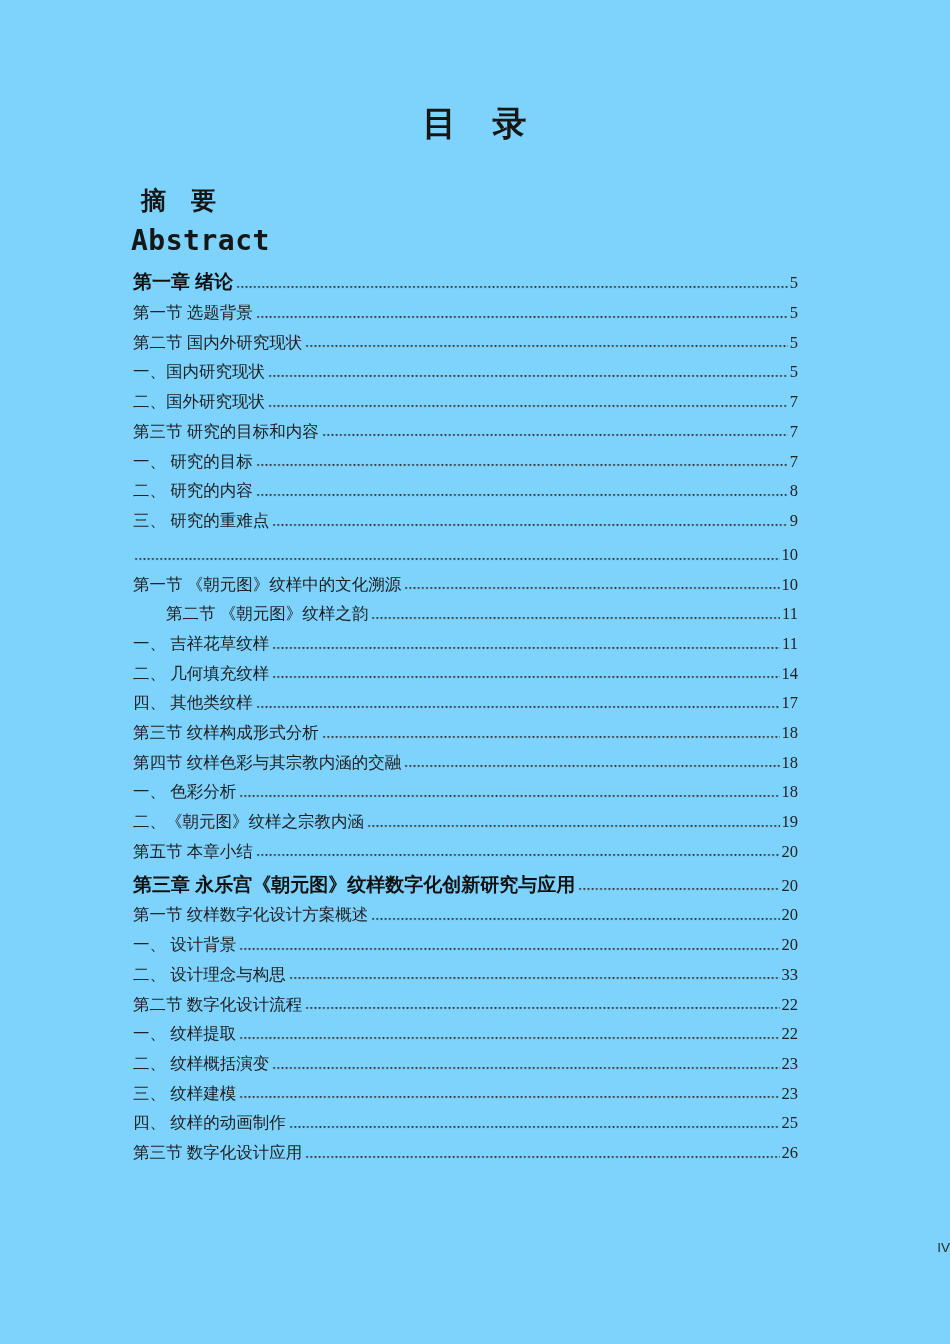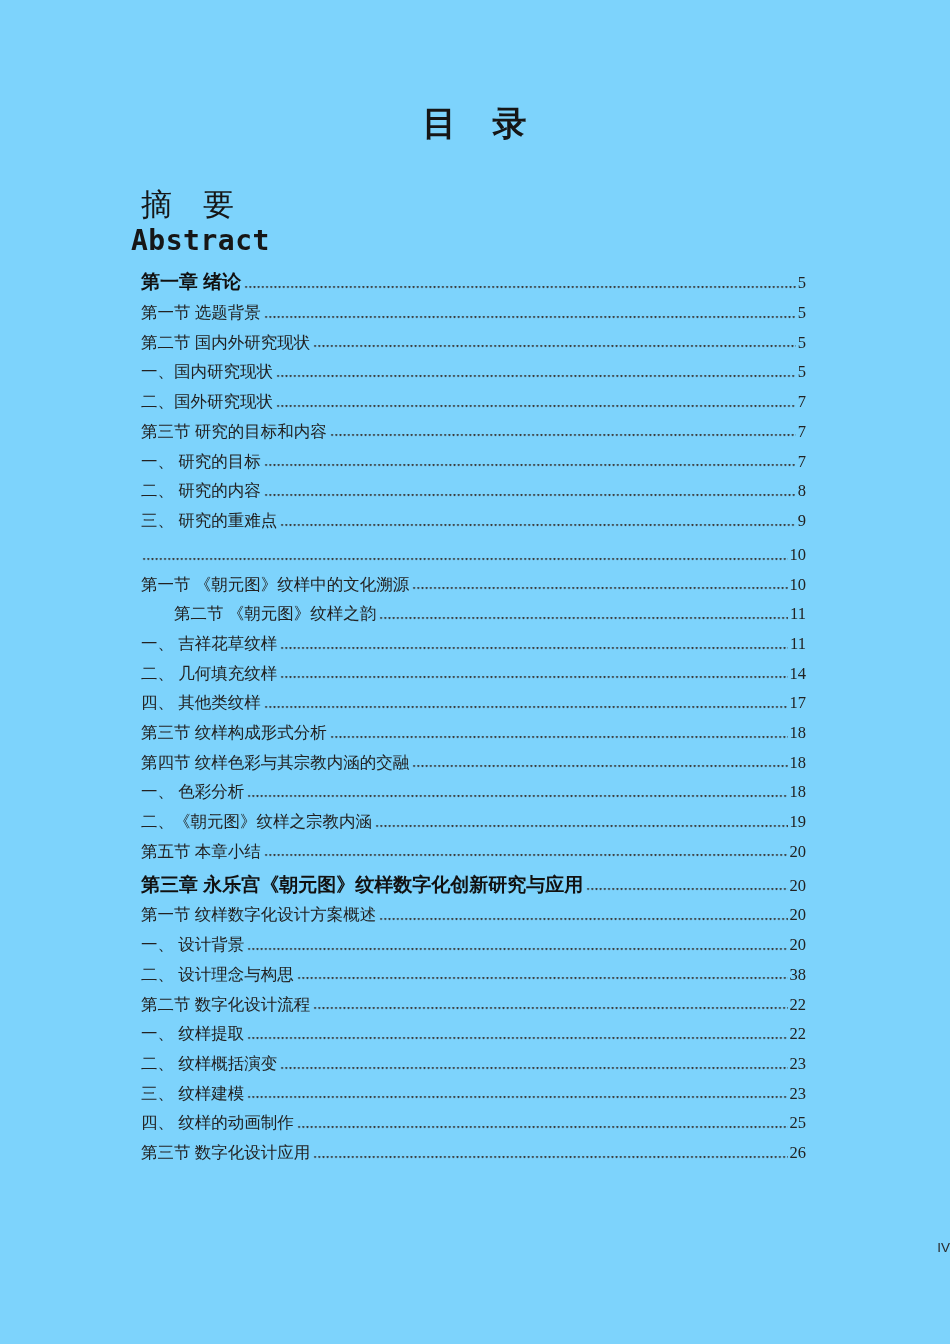--- a/index.html
+++ b/index.html
@@ -26,38 +26,38 @@
     font-weight: 700;
     font-size: 34px;
     letter-spacing: 1px;
     color: #161616;
   }
   .front-zh {
     position: absolute;
     top: 184px;
     left: 141px;
     font-family: "Liberation Sans", sans-serif;
-    font-weight: 400;
-    font-size: 31px;
+    font-weight: 700;
+    font-size: 25px;
     color: #161616;
   }
   .front-en {
     position: absolute;
     top: 224px;
     left: 131px;
     font-family: "DejaVu Sans Mono", monospace;
     font-weight: 700;
     font-size: 28px;
     letter-spacing: 0.5px;
     color: #161616;
   }
   .toc-list {
     position: absolute;
     top: 260px;
-    left: 141px;
+    left: 133px;
     width: 665px;
   }
   .toc-entry {
     display: flex;
     align-items: flex-end;
     height: 29.7px;
     font-size: 16.5px;
     color: #222222;
   }
   .toc-entry.lv-chapter {
@@ -225,21 +225,21 @@
     <span class="toc-page">20</span>
   </div>
       <div class="toc-entry lv-item">
     <span class="toc-text">一、 设计背景</span>
     <span class="toc-dots"></span>
     <span class="toc-page">20</span>
   </div>
       <div class="toc-entry lv-item">
     <span class="toc-text">二、 设计理念与构思</span>
     <span class="toc-dots"></span>
-    <span class="toc-page">38</span>
+    <span class="toc-page">33</span>
   </div>
       <div class="toc-entry lv-section">
     <span class="toc-text">第二节 数字化设计流程</span>
     <span class="toc-dots"></span>
     <span class="toc-page">22</span>
   </div>
       <div class="toc-entry lv-item">
     <span class="toc-text">一、 纹样提取</span>
     <span class="toc-dots"></span>
     <span class="toc-page">22</span>

